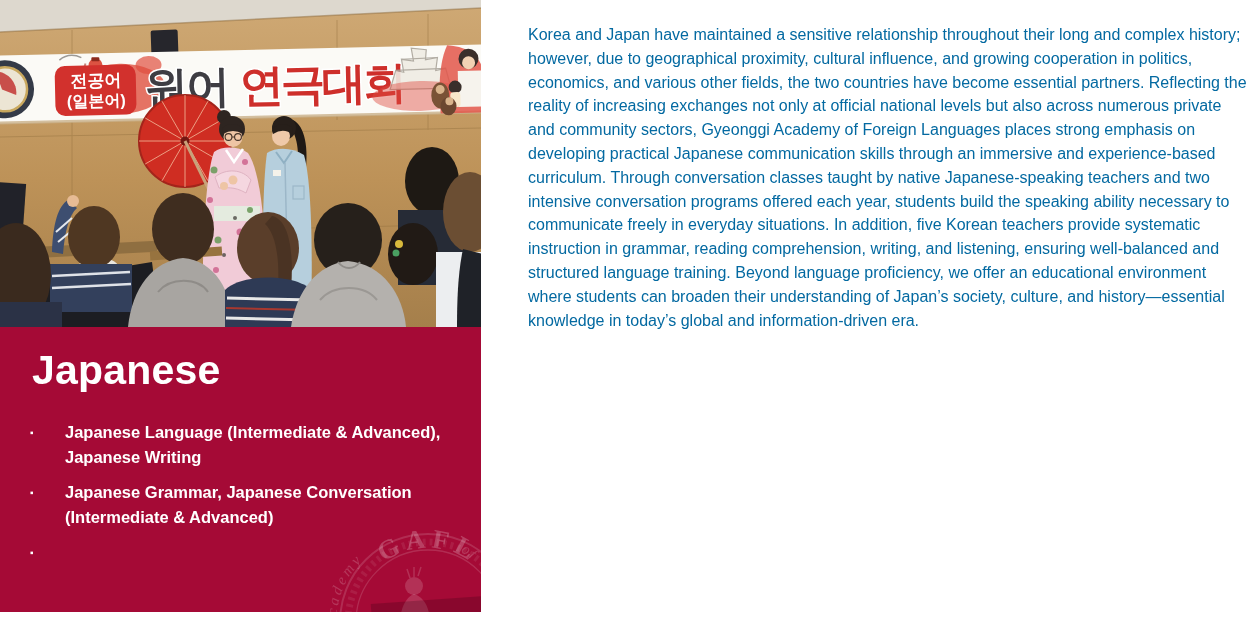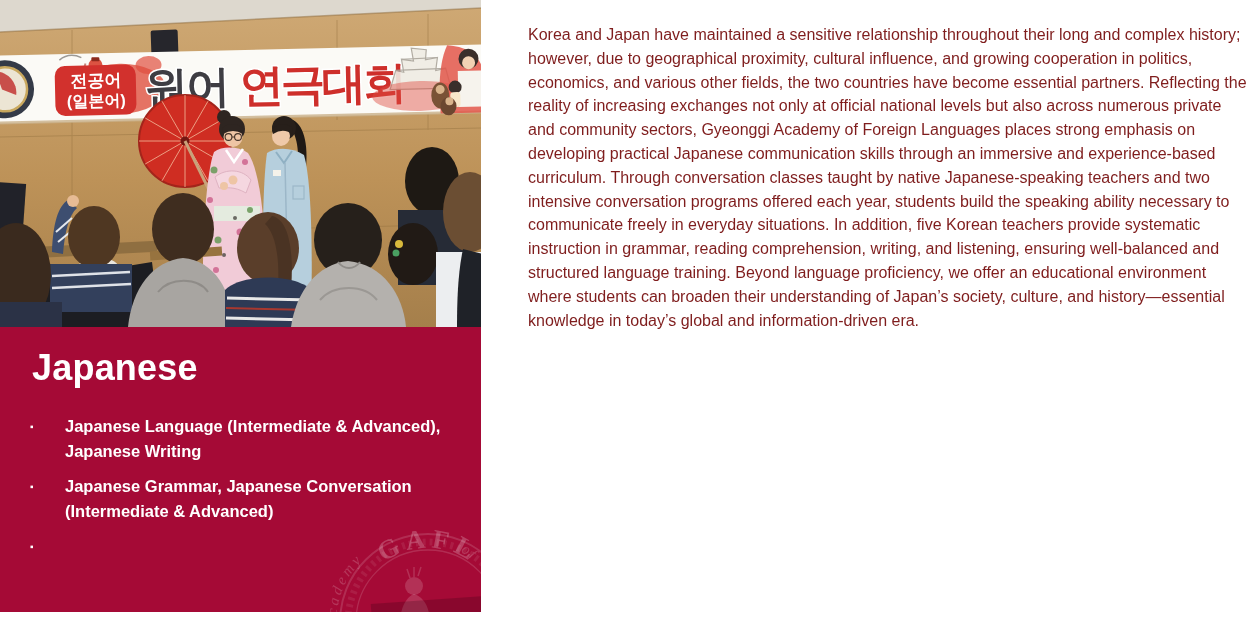--- a/index.html
+++ b/index.html
@@ -6,34 +6,34 @@
   body{width:1260px;height:625px;overflow:hidden;position:relative;
        font-family:"Liberation Sans",sans-serif;}
   .page{position:absolute;inset:0;width:1260px;height:625px;background:#ffffff;}
 
   
   .left-col{position:absolute;left:0;top:0;width:481px;height:612px;}
   .photo{width:481px;height:327px;overflow:hidden;line-height:0;}
 
   .panel{position:relative;width:481px;height:285px;background:#a50a36;
          overflow:hidden;color:#ffffff;}
-  .panel-title{margin:0;padding:20px 0 0 32px;font-size:36px;font-weight:700;
+  .panel-title{margin:0;padding:20px 0 0 32px;font-size:41px;font-weight:700;
                letter-spacing:.2px;line-height:1.15;}
   .course-list{list-style:none;margin:26px 0 0 0;padding:0 16px 0 30px;}
   .course-list li{display:flex;margin-bottom:10px;align-items:flex-start;}
   .bullet{flex:0 0 15px;font-size:10px;line-height:25px;color:#ffffff;}
   .item-text{font-size:16.5px;font-weight:700;line-height:25px;white-space:pre-line;margin-left:20px;}
 
   .watermark{position:absolute;left:298px;top:165px;width:260px;height:260px;
              pointer-events:none;}
 
   
   .right-col{position:absolute;left:528px;top:0;width:724px;}
   .right-col p{margin:0;padding-top:23px;font-size:16px;line-height:23.8px;
-               color:#7f1d1d;letter-spacing:0;}
+               color:#0369a1;letter-spacing:0;}
 </style>
 </head>
 <body>
 
 <div class="page">
 
   <div class="left-col">
 
     <div class="photo">
       <svg viewBox="0 0 481 327" width="481" height="327" preserveAspectRatio="none">

